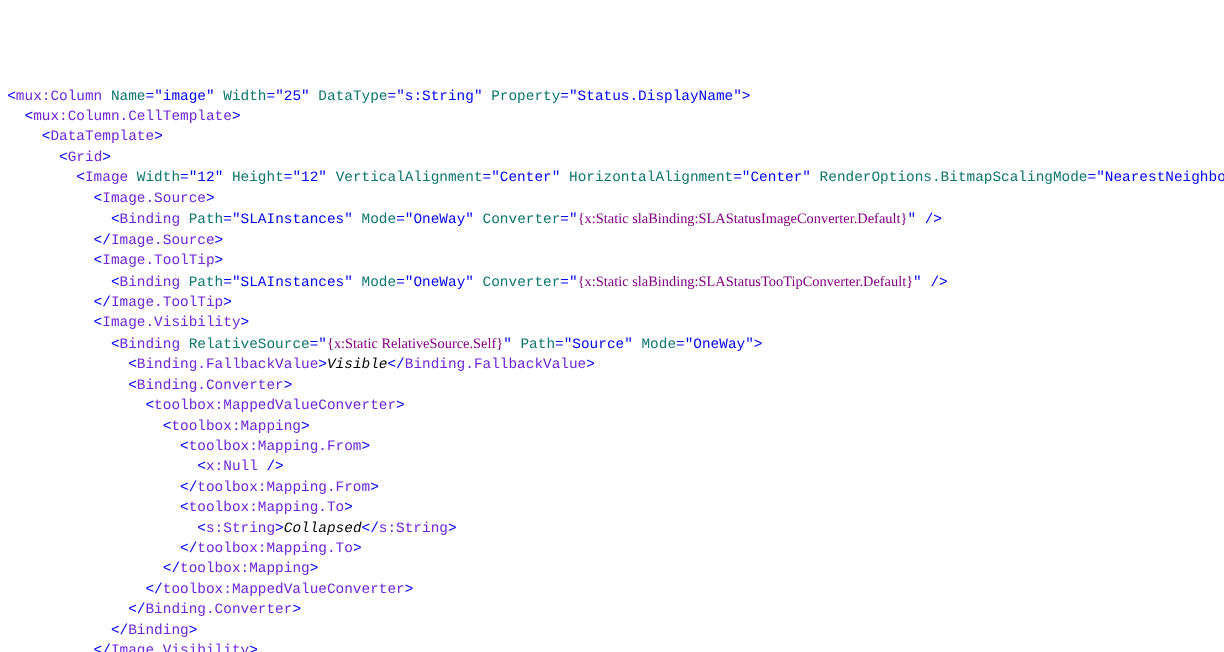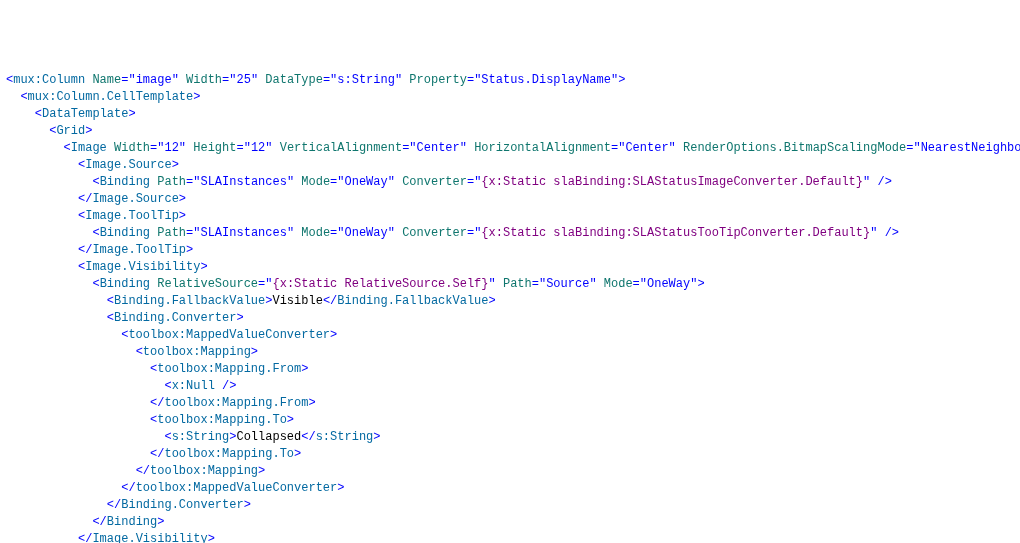--- a/index.html
+++ b/index.html
@@ -7,25 +7,25 @@
     padding: 4px 6px;
     background: #ffffff;
     font-family: "Courier New", Consolas, monospace;
     font-size: 12px;
     line-height: 17px;
     white-space: pre;
     overflow-x: auto;
   }
   .line { display: block; }
   .pun { color: #0000ff; } 
-  .tag { color: #0369a1; }
+  .tag { color: #6d28d9; }
   .attr { color: #0f766e; }
   .str { color: #0000ff; }
-  .str-purple { color: #800080; }
-  .txt { color: #000000; }
+  .str-purple { color: #800080; font-family: Liberation Serif, serif; }
+  .txt { color: #000000; font-style: italic; }
 </style>
 </head>
 <body>
 
 
 
 <div id="code"><span class="line"><span class="pun">&lt;</span><span class="tag">mux:Column</span><span class="txt"> </span><span class="attr">Name</span><span class="pun">=</span><span class="pun">"</span><span class="str">image</span><span class="pun">"</span><span class="txt"> </span><span class="attr">Width</span><span class="pun">=</span><span class="pun">"</span><span class="str">25</span><span class="pun">"</span><span class="txt"> </span><span class="attr">DataType</span><span class="pun">=</span><span class="pun">"</span><span class="str">s:String</span><span class="pun">"</span><span class="txt"> </span><span class="attr">Property</span><span class="pun">=</span><span class="pun">"</span><span class="str">Status.DisplayName</span><span class="pun">"</span><span class="pun">&gt;</span></span><span class="line">  <span class="pun">&lt;</span><span class="tag">mux:Column.CellTemplate</span><span class="pun">&gt;</span></span><span class="line">    <span class="pun">&lt;</span><span class="tag">DataTemplate</span><span class="pun">&gt;</span></span><span class="line">      <span class="pun">&lt;</span><span class="tag">Grid</span><span class="pun">&gt;</span></span><span class="line">        <span class="pun">&lt;</span><span class="tag">Image</span><span class="txt"> </span><span class="attr">Width</span><span class="pun">=</span><span class="pun">"</span><span class="str">12</span><span class="pun">"</span><span class="txt"> </span><span class="attr">Height</span><span class="pun">=</span><span class="pun">"</span><span class="str">12</span><span class="pun">"</span><span class="txt"> </span><span class="attr">VerticalAlignment</span><span class="pun">=</span><span class="pun">"</span><span class="str">Center</span><span class="pun">"</span><span class="txt"> </span><span class="attr">HorizontalAlignment</span><span class="pun">=</span><span class="pun">"</span><span class="str">Center</span><span class="pun">"</span><span class="txt"> </span><span class="attr">RenderOptions.BitmapScalingMode</span><span class="pun">=</span><span class="pun">"</span><span class="str">NearestNeighbor</span></span><span class="line">          <span class="pun">&lt;</span><span class="tag">Image.Source</span><span class="pun">&gt;</span></span><span class="line">            <span class="pun">&lt;</span><span class="tag">Binding</span><span class="txt"> </span><span class="attr">Path</span><span class="pun">=</span><span class="pun">"</span><span class="str">SLAInstances</span><span class="pun">"</span><span class="txt"> </span><span class="attr">Mode</span><span class="pun">=</span><span class="pun">"</span><span class="str">OneWay</span><span class="pun">"</span><span class="txt"> </span><span class="attr">Converter</span><span class="pun">=</span><span class="pun">"</span><span class="str-purple">{x:Static slaBinding:SLAStatusImageConverter.Default}</span><span class="pun">"</span><span class="txt"> </span><span class="pun">/&gt;</span></span><span class="line">          <span class="pun">&lt;/</span><span class="tag">Image.Source</span><span class="pun">&gt;</span></span><span class="line">          <span class="pun">&lt;</span><span class="tag">Image.ToolTip</span><span class="pun">&gt;</span></span><span class="line">            <span class="pun">&lt;</span><span class="tag">Binding</span><span class="txt"> </span><span class="attr">Path</span><span class="pun">=</span><span class="pun">"</span><span class="str">SLAInstances</span><span class="pun">"</span><span class="txt"> </span><span class="attr">Mode</span><span class="pun">=</span><span class="pun">"</span><span class="str">OneWay</span><span class="pun">"</span><span class="txt"> </span><span class="attr">Converter</span><span class="pun">=</span><span class="pun">"</span><span class="str-purple">{x:Static slaBinding:SLAStatusTooTipConverter.Default}</span><span class="pun">"</span><span class="txt"> </span><span class="pun">/&gt;</span></span><span class="line">          <span class="pun">&lt;/</span><span class="tag">Image.ToolTip</span><span class="pun">&gt;</span></span><span class="line">          <span class="pun">&lt;</span><span class="tag">Image.Visibility</span><span class="pun">&gt;</span></span><span class="line">            <span class="pun">&lt;</span><span class="tag">Binding</span><span class="txt"> </span><span class="attr">RelativeSource</span><span class="pun">=</span><span class="pun">"</span><span class="str-purple">{x:Static RelativeSource.Self}</span><span class="pun">"</span><span class="txt"> </span><span class="attr">Path</span><span class="pun">=</span><span class="pun">"</span><span class="str">Source</span><span class="pun">"</span><span class="txt"> </span><span class="attr">Mode</span><span class="pun">=</span><span class="pun">"</span><span class="str">OneWay</span><span class="pun">"</span><span class="pun">&gt;</span></span><span class="line">              <span class="pun">&lt;</span><span class="tag">Binding.FallbackValue</span><span class="pun">&gt;</span><span class="txt">Visible</span><span class="pun">&lt;/</span><span class="tag">Binding.FallbackValue</span><span class="pun">&gt;</span></span><span class="line">              <span class="pun">&lt;</span><span class="tag">Binding.Converter</span><span class="pun">&gt;</span></span><span class="line">                <span class="pun">&lt;</span><span class="tag">toolbox:MappedValueConverter</span><span class="pun">&gt;</span></span><span class="line">                  <span class="pun">&lt;</span><span class="tag">toolbox:Mapping</span><span class="pun">&gt;</span></span><span class="line">                    <span class="pun">&lt;</span><span class="tag">toolbox:Mapping.From</span><span class="pun">&gt;</span></span><span class="line">                      <span class="pun">&lt;</span><span class="tag">x:Null</span><span class="txt"> </span><span class="pun">/&gt;</span></span><span class="line">                    <span class="pun">&lt;/</span><span class="tag">toolbox:Mapping.From</span><span class="pun">&gt;</span></span><span class="line">                    <span class="pun">&lt;</span><span class="tag">toolbox:Mapping.To</span><span class="pun">&gt;</span></span><span class="line">                      <span class="pun">&lt;</span><span class="tag">s:String</span><span class="pun">&gt;</span><span class="txt">Collapsed</span><span class="pun">&lt;/</span><span class="tag">s:String</span><span class="pun">&gt;</span></span><span class="line">                    <span class="pun">&lt;/</span><span class="tag">toolbox:Mapping.To</span><span class="pun">&gt;</span></span><span class="line">                  <span class="pun">&lt;/</span><span class="tag">toolbox:Mapping</span><span class="pun">&gt;</span></span><span class="line">                <span class="pun">&lt;/</span><span class="tag">toolbox:MappedValueConverter</span><span class="pun">&gt;</span></span><span class="line">              <span class="pun">&lt;/</span><span class="tag">Binding.Converter</span><span class="pun">&gt;</span></span><span class="line">            <span class="pun">&lt;/</span><span class="tag">Binding</span><span class="pun">&gt;</span></span><span class="line">          <span class="pun">&lt;/</span><span class="tag">Image.Visibility</span><span class="pun">&gt;</span></span></div>
 
 
 

